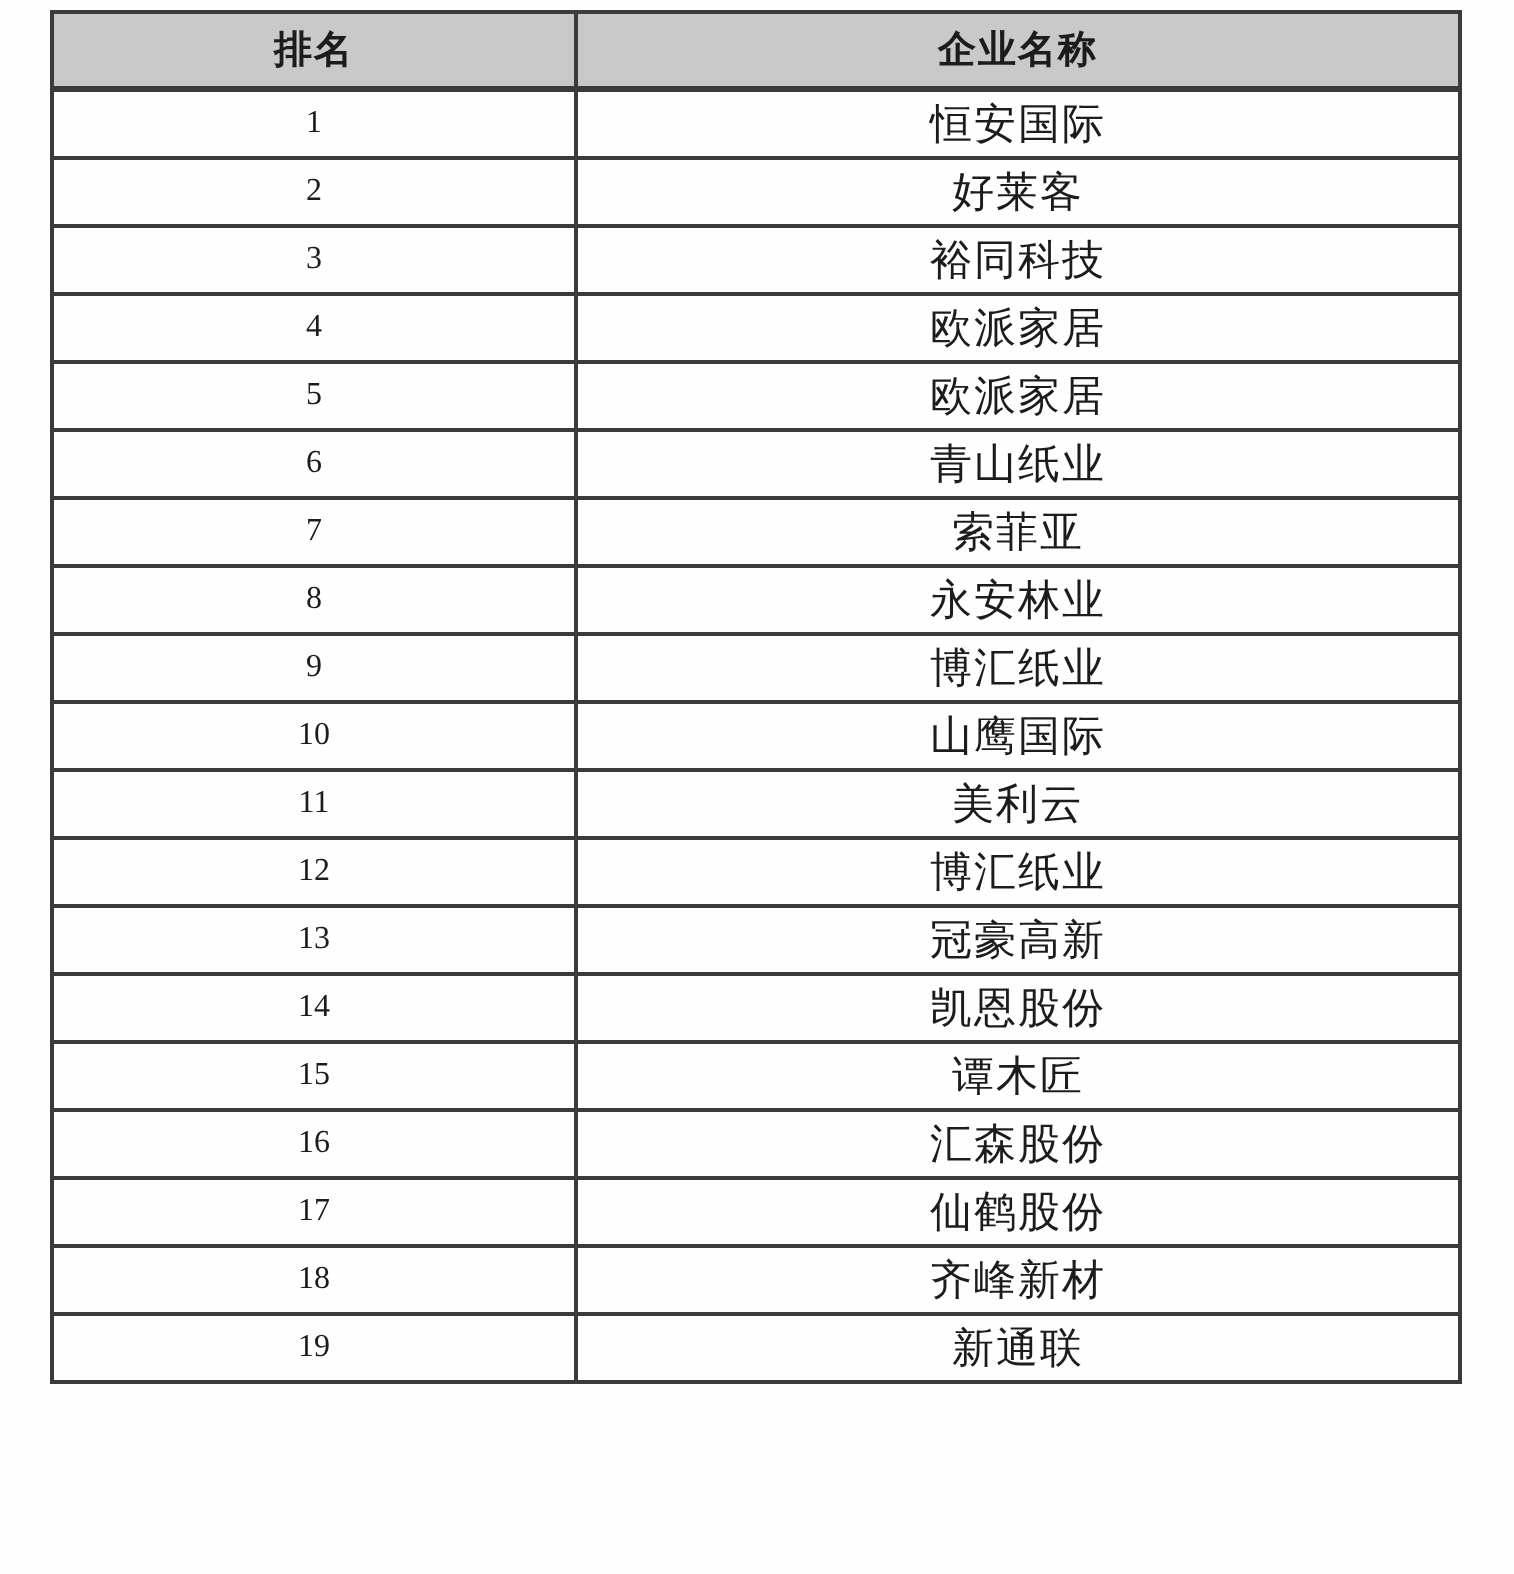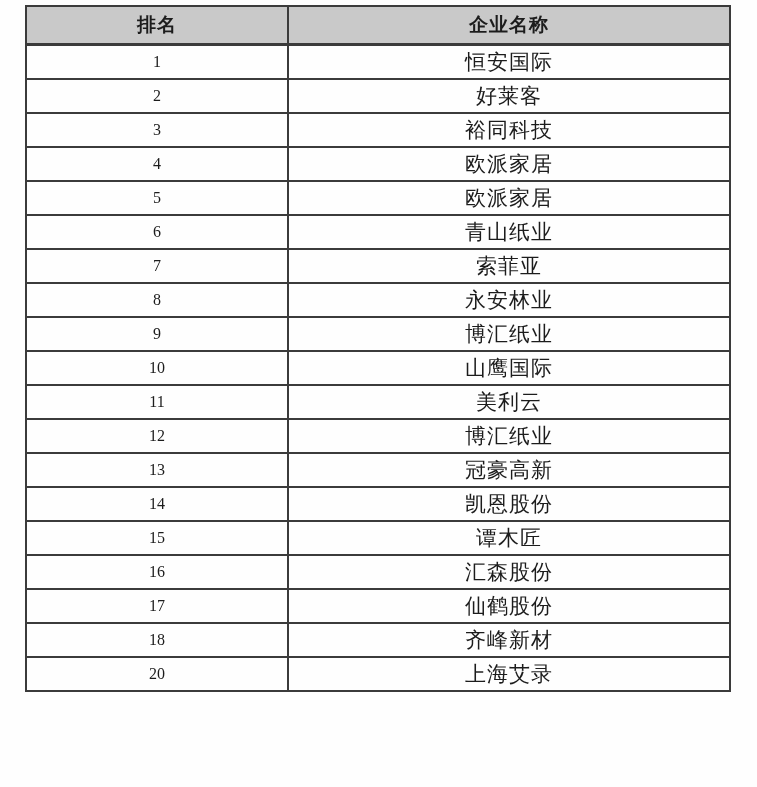--- a/index.html
+++ b/index.html
@@ -138,18 +138,18 @@
       </tr>
       <tr>
         <td class="rank">17</td>
         <td class="name">仙鹤股份</td>
       </tr>
       <tr>
         <td class="rank">18</td>
         <td class="name">齐峰新材</td>
       </tr>
       <tr>
-        <td class="rank">20</td>
-        <td class="name">上海艾录</td>
+        <td class="rank">19</td>
+        <td class="name">新通联</td>
       </tr>
     </tbody>
   </table>
 </div>
 
 </body></html>

